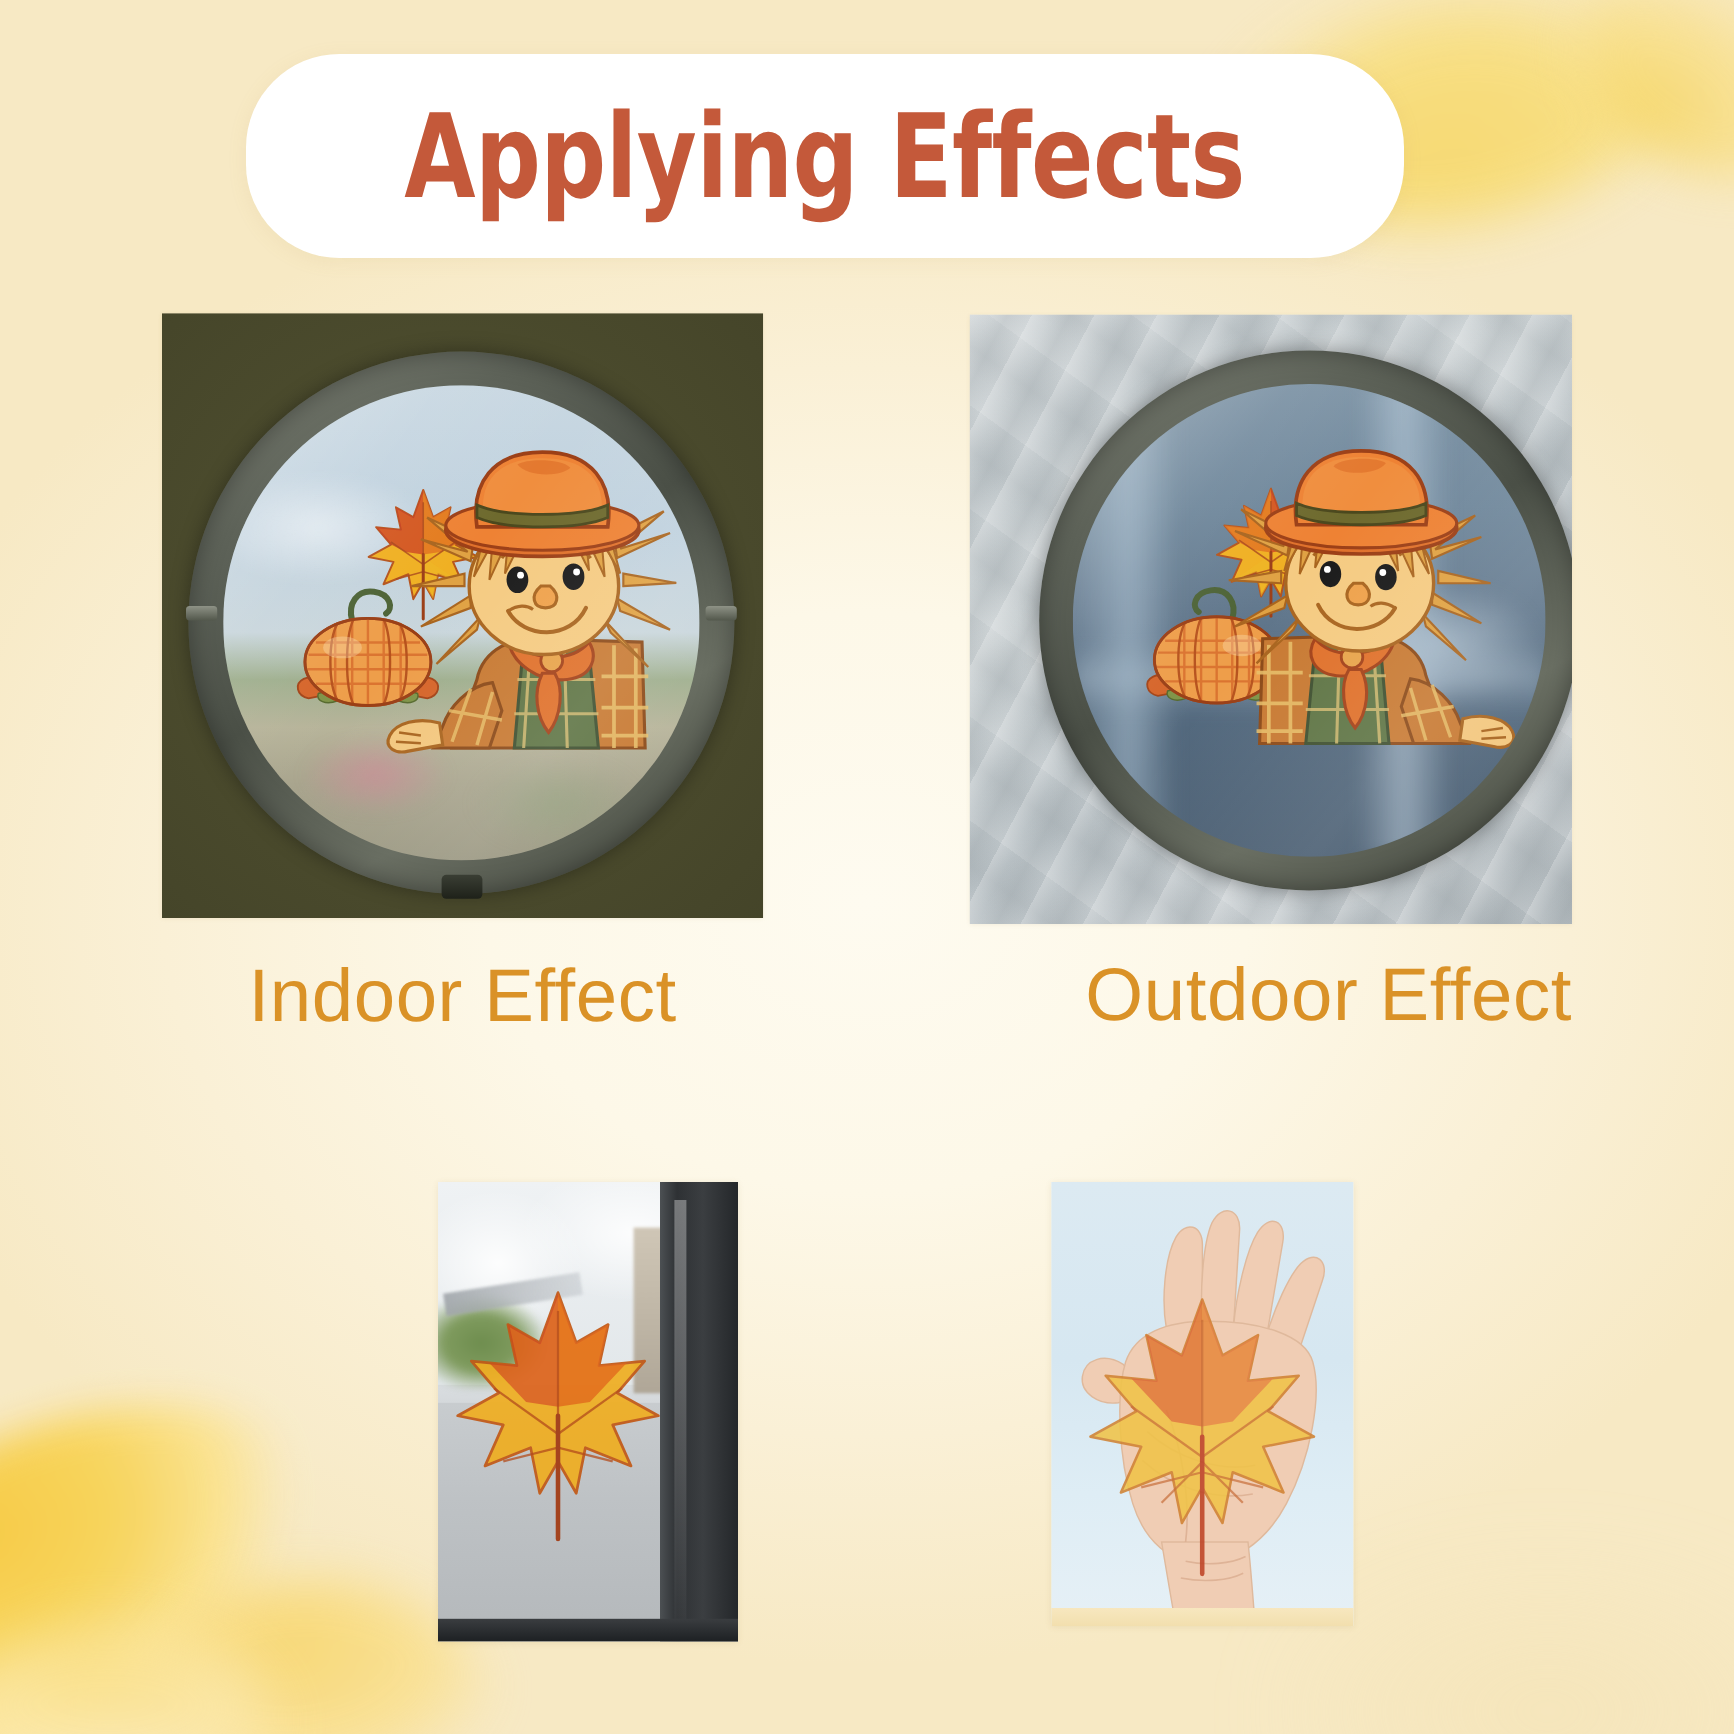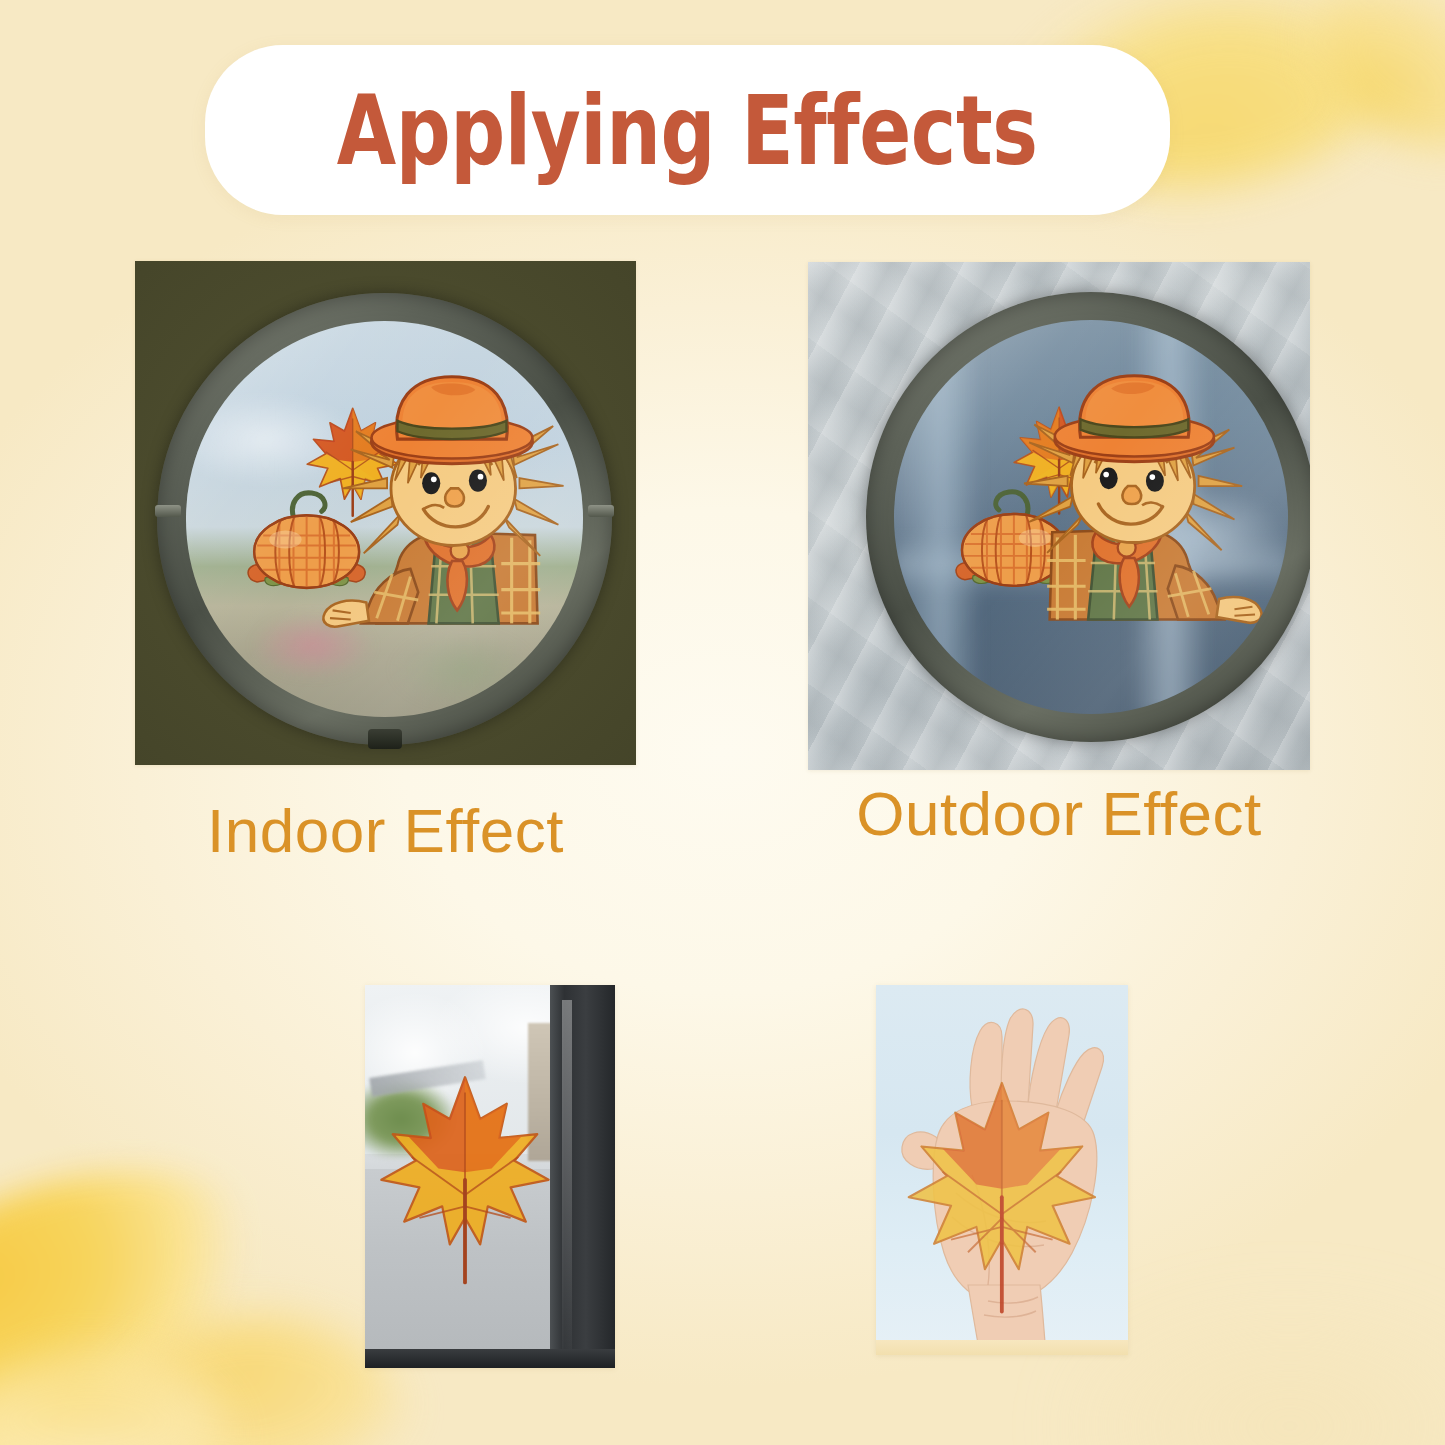--- a/index.html
+++ b/index.html
@@ -133,21 +133,21 @@
     position: absolute;
     width: 100%;
     text-align: center;
     top: 534px;
     font-size: 62px;
     font-weight: 400;
     color: #DA9227;
     letter-spacing: .5px;
     white-space: nowrap;
   }
-  #card-outdoor .effect-caption { top: 516px; }
+  #card-outdoor .effect-caption { top: 532px; text-align: right; }
 
   
   .wall-indoor {
     position: absolute; inset: 0;
     background:
       radial-gradient(ellipse 90% 90% at 48% 48%, #525230 0%, #4B4B2D 45%, #414127 100%);
   }
   .wall-outdoor {
     position: absolute; inset: 0;
     background:

